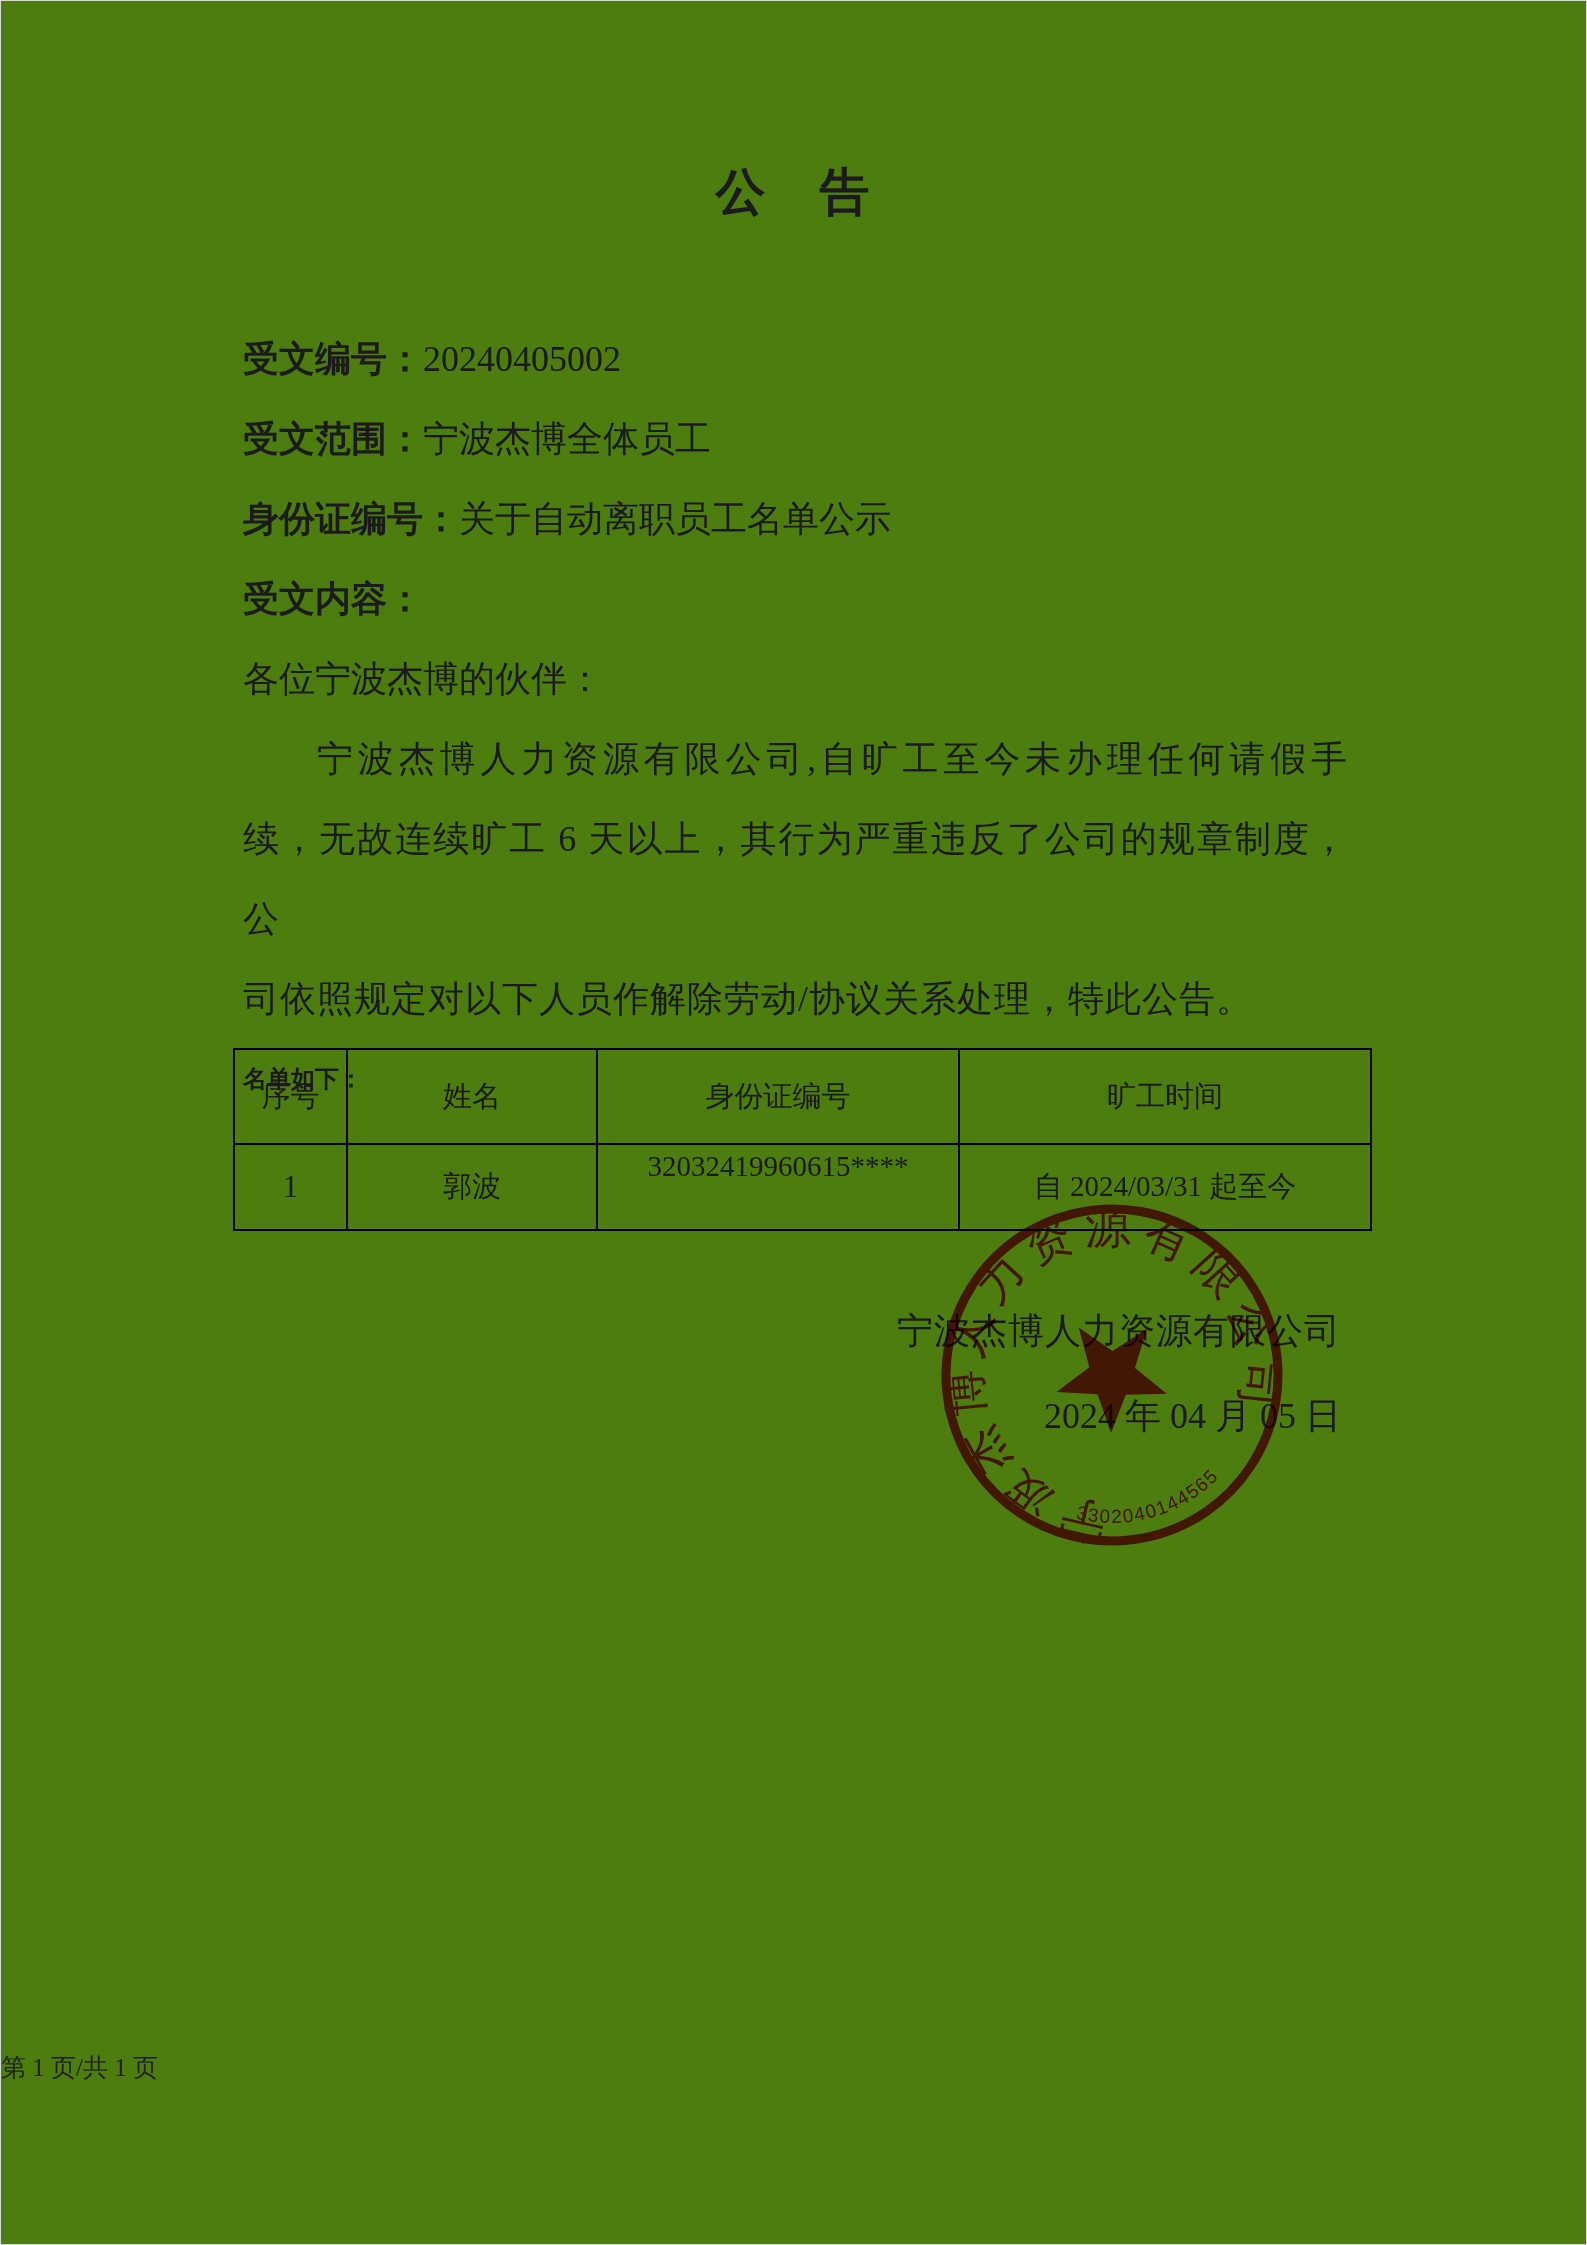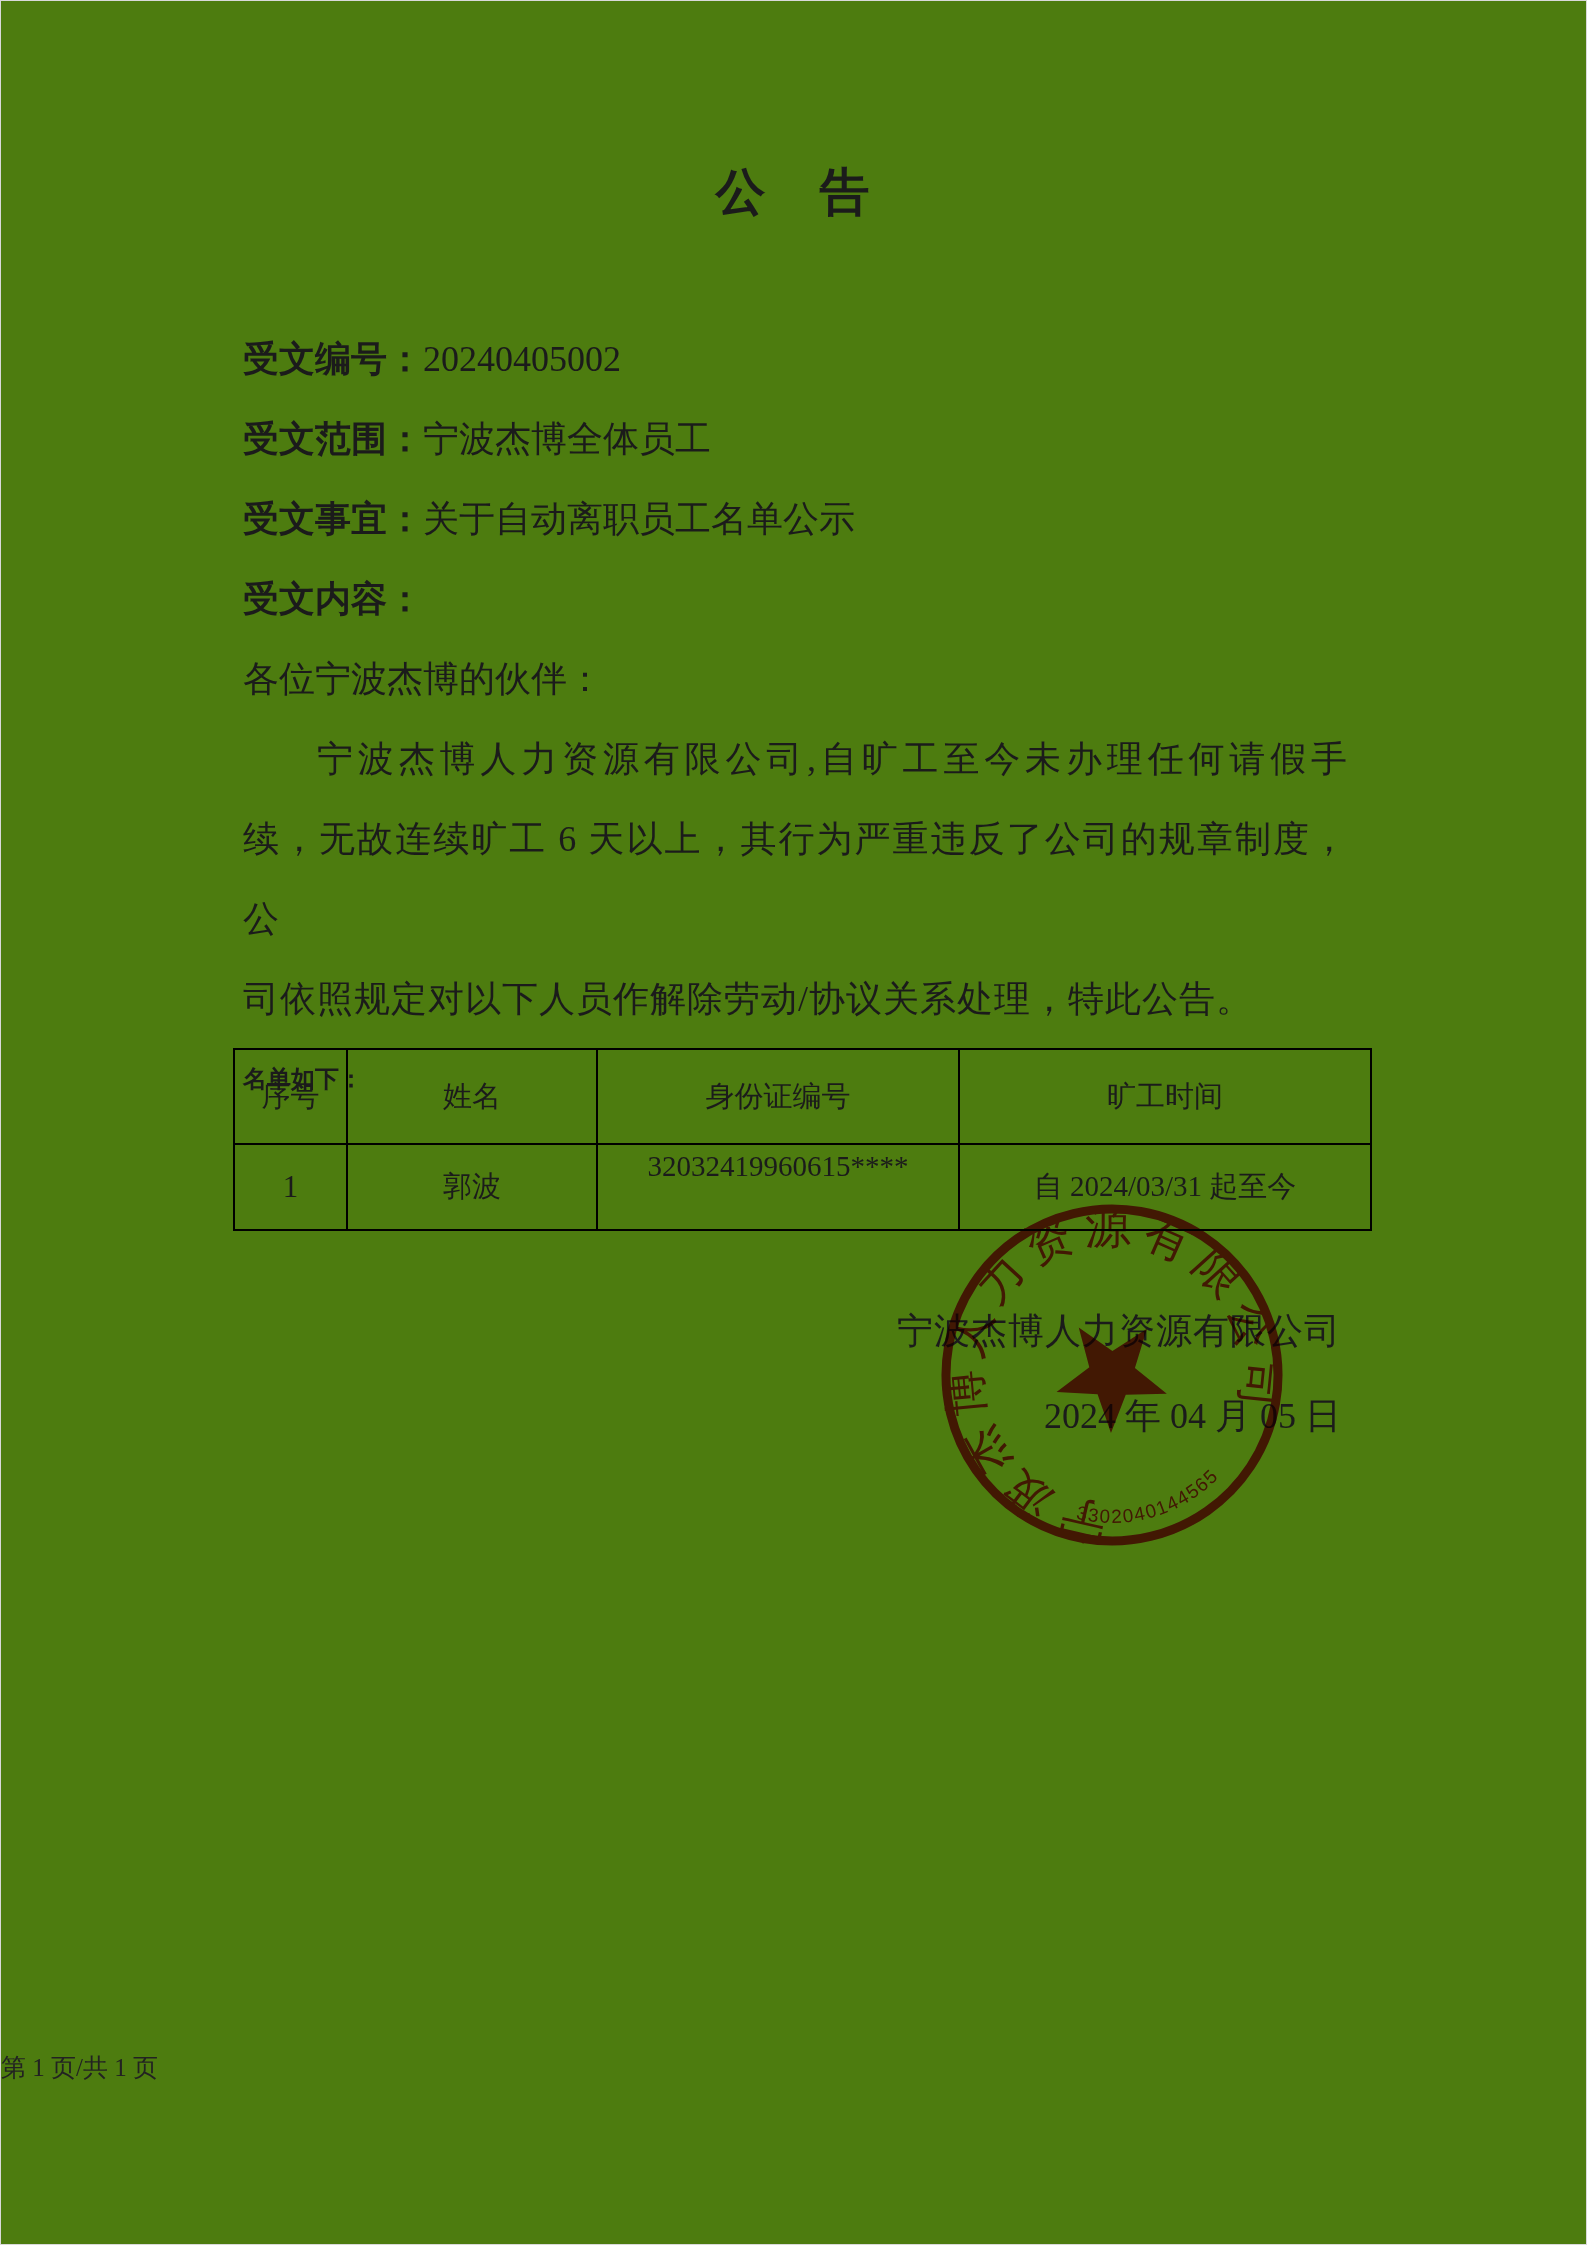--- a/index.html
+++ b/index.html
@@ -79,21 +79,21 @@
   <h1 class="title">公　告</h1>
 
   <div class="content">
     <div class="line">
       <span class="field-label">受文编号：</span><span class="field-value">20240405002</span>
     </div>
     <div class="line">
       <span class="field-label">受文范围：</span><span class="field-value">宁波杰博全体员工</span>
     </div>
     <div class="line">
-      <span class="field-label">受文事宜：</span><span class="field-value">关于自动离职员工名单公示</span>
+      <span class="field-label">身份证编号：</span><span class="field-value">关于自动离职员工名单公示</span>
     </div>
     <div class="line">
       <span class="field-label">受文内容：</span><span class="field-value"></span>
     </div>
 
     <div class="line">各位宁波杰博的伙伴：</div>
 
     <div class="para-line indent justify">宁波杰博人力资源有限公司,自旷工至今未办理任何请假手</div>
     <div class="para-line justify">续，无故连续旷工 6 天以上，其行为严重违反了公司的规章制度，公</div>
     <div class="para-line">司依照规定对以下人员作解除劳动/协议关系处理，特此公告。</div>

